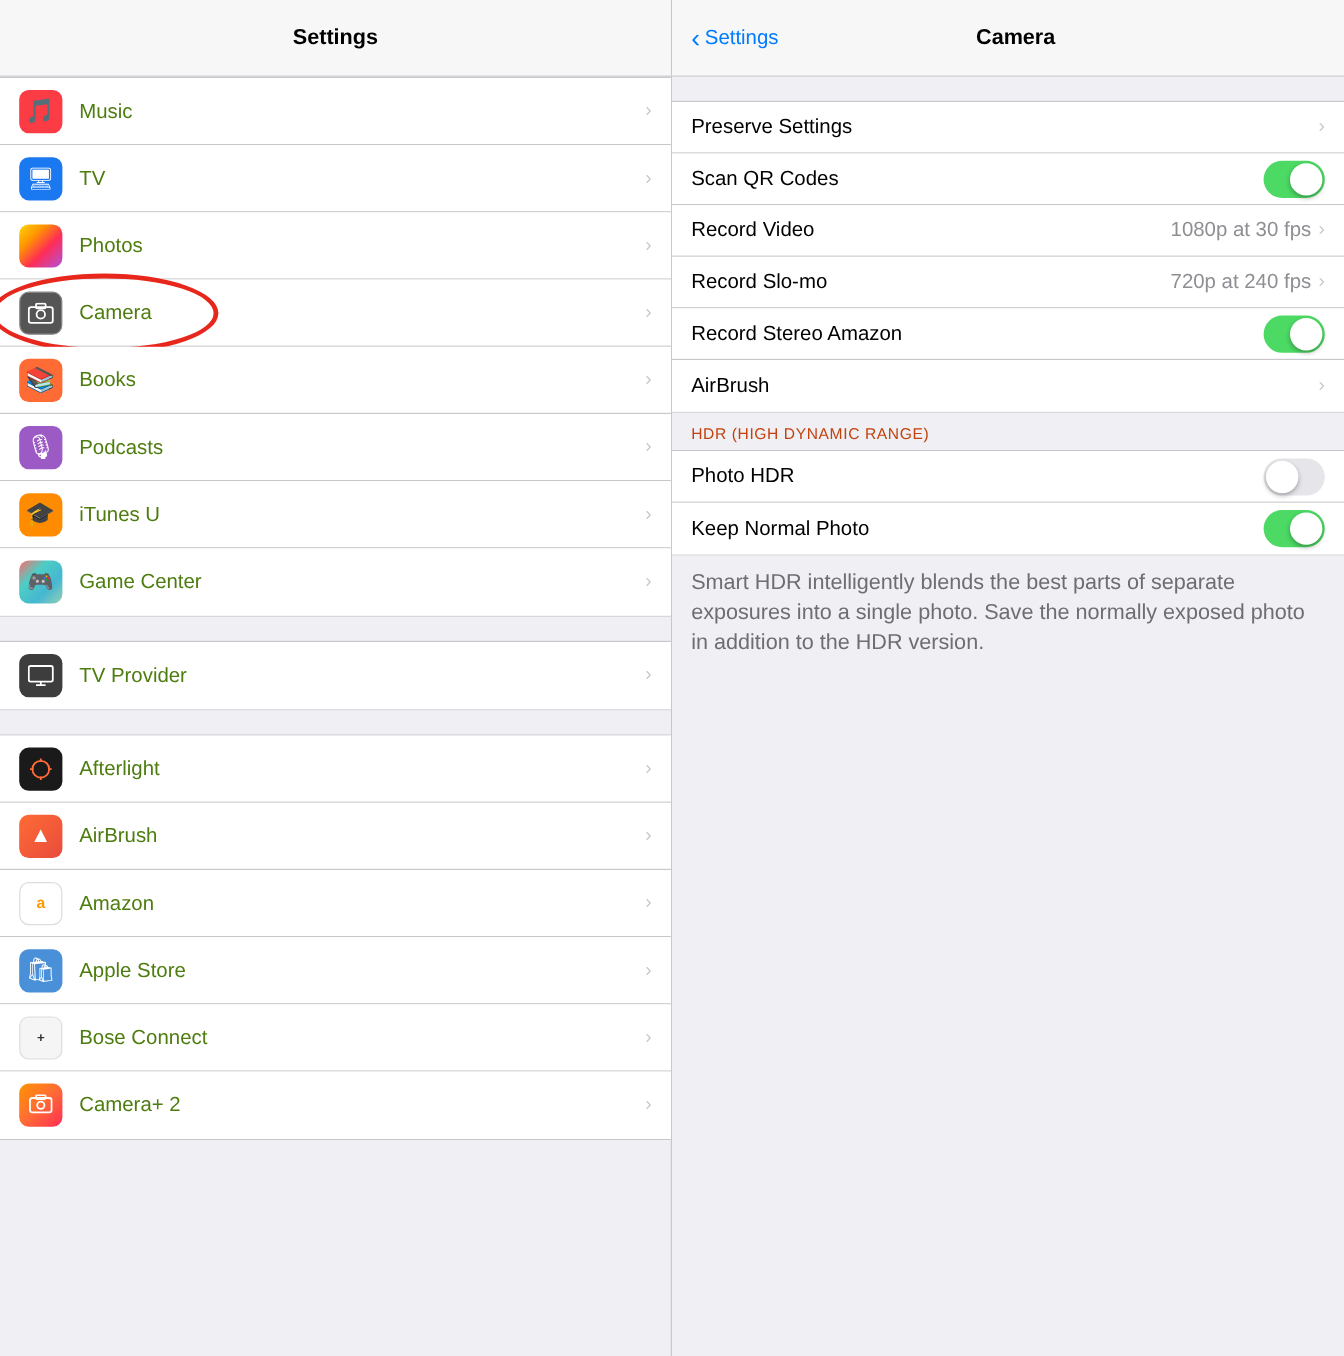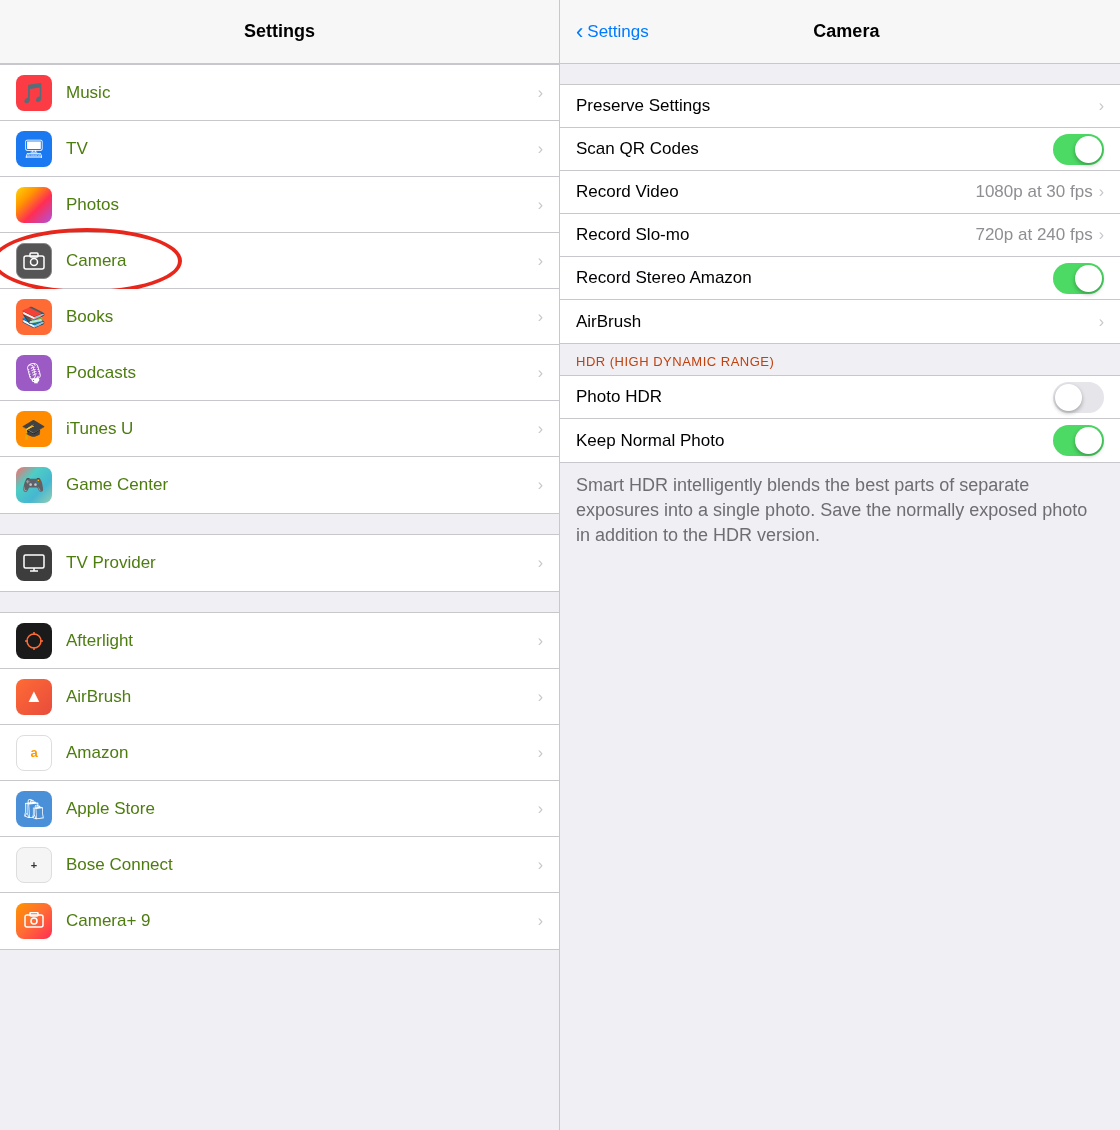--- a/index.html
+++ b/index.html
@@ -408,21 +408,21 @@
     </div>
 
     <div class="settings-row">
       <div class="app-icon" style="background: linear-gradient(135deg, #ff9500, #ff6b35, #ff2d55); font-size:18px; border-radius:8px;">
         <svg width="20" height="18" viewBox="0 0 20 18" fill="none">
           <rect x="1" y="3" width="18" height="12" rx="2" stroke="white" stroke-width="1.5"></rect>
           <circle cx="10" cy="9" r="3" stroke="white" stroke-width="1.5"></circle>
           <rect x="6" y="0.5" width="8" height="3.5" rx="1" stroke="white" stroke-width="1.5"></rect>
         </svg>
       </div>
-      <span class="row-label">Camera+ 9</span>
+      <span class="row-label">Camera+ 2</span>
       <span class="chevron">›</span>
     </div>
   </div>
 </div>
 
 <div class="right-panel">
   <div class="right-header">
     <div class="back-button">
       <span class="back-chevron">‹</span>
       <span>Settings</span>

